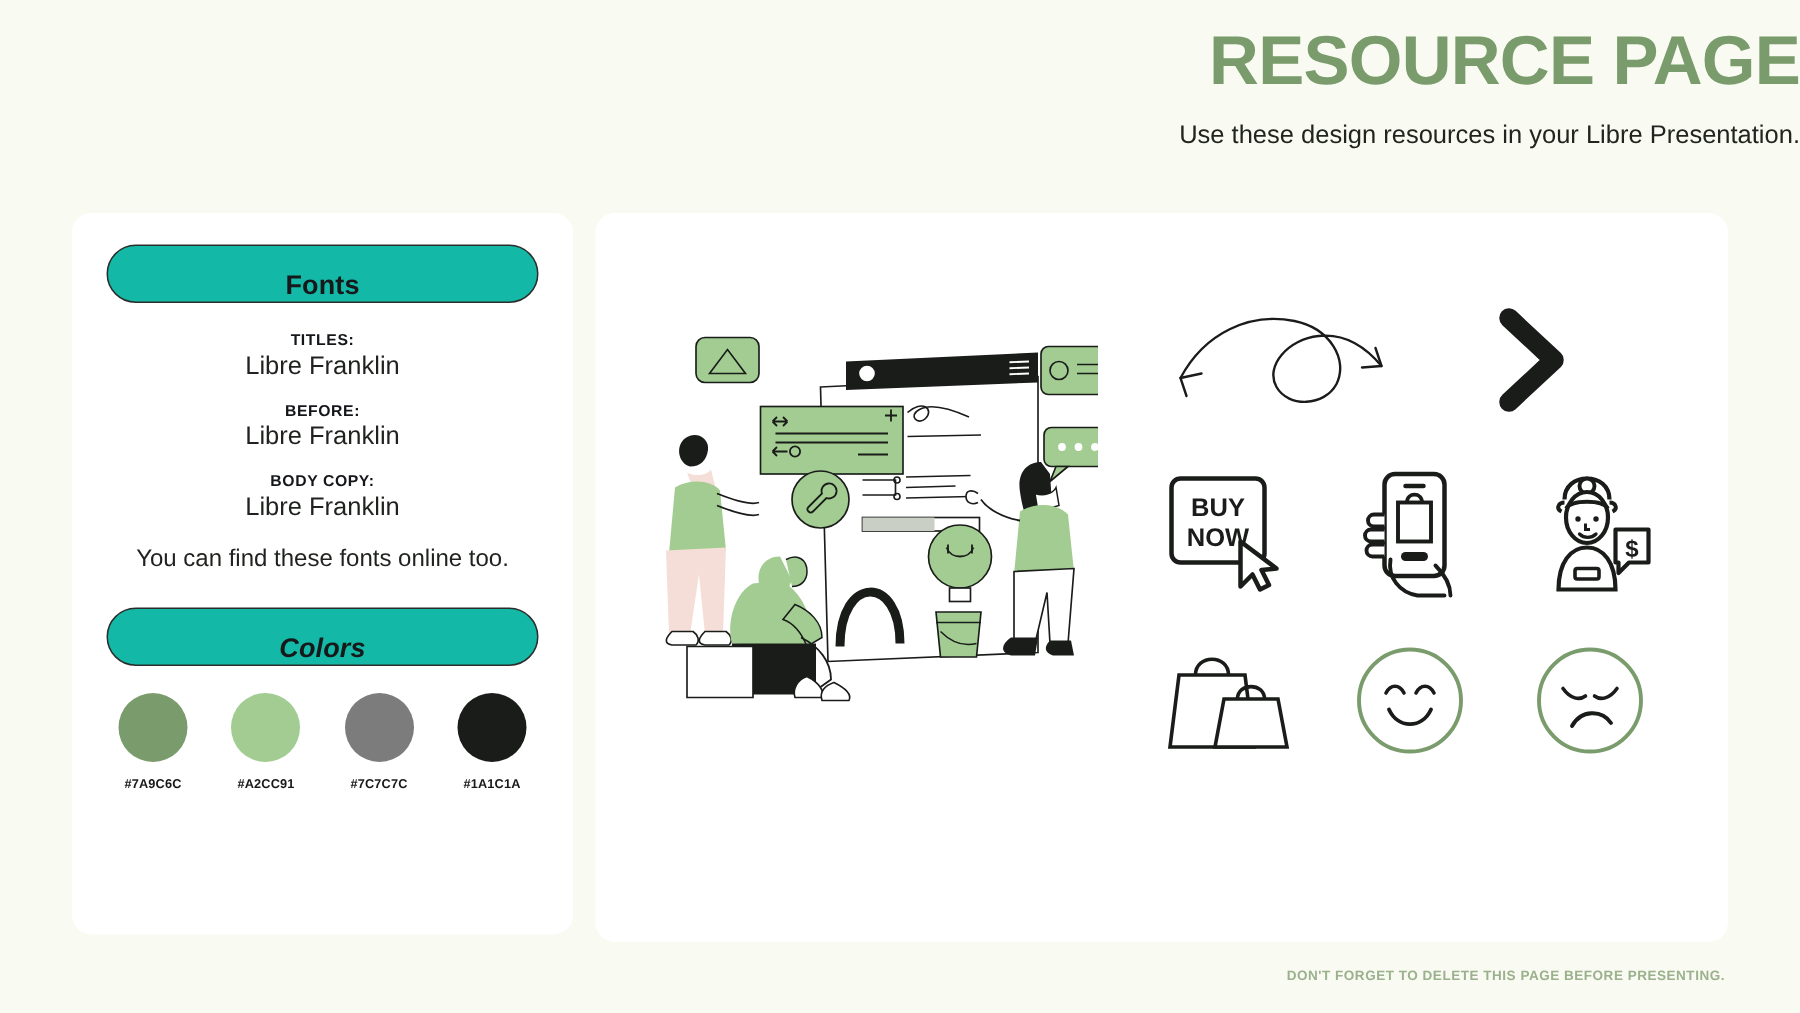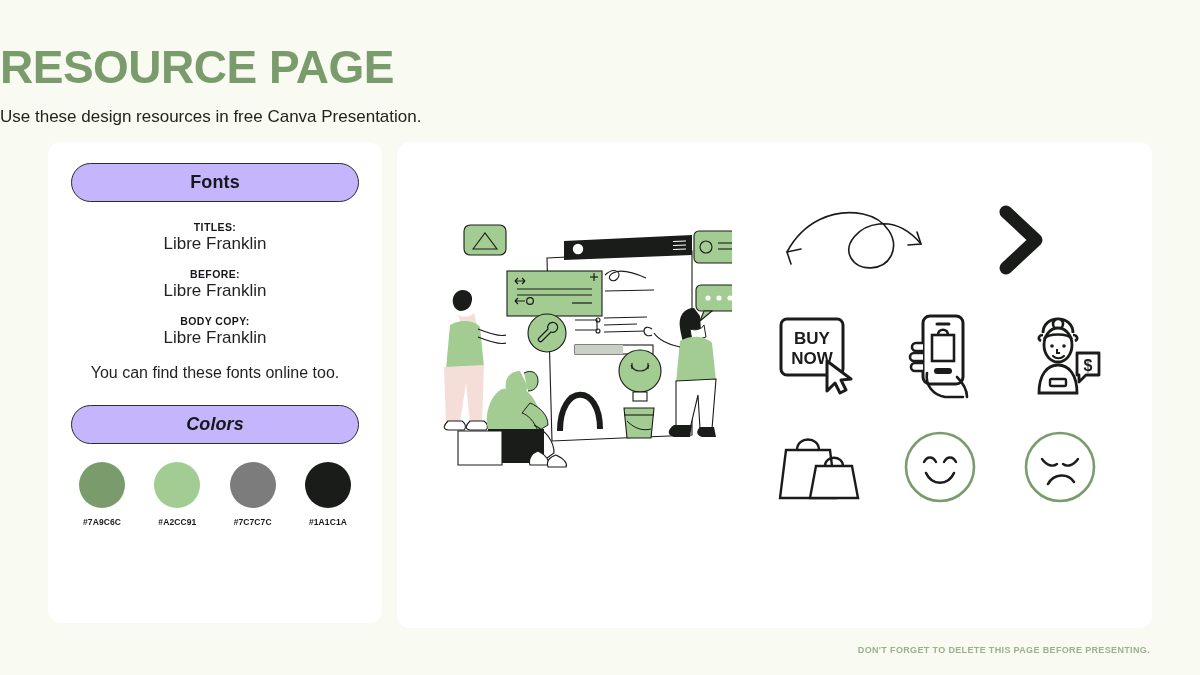--- a/index.html
+++ b/index.html
@@ -12,22 +12,22 @@
 
   body {
     background: #f9faf2;
     font-family: "Liberation Sans", sans-serif;
     color: #1a1c1a;
     position: relative;
   }
 
   
   .page-header {
-    text-align: left;
-    padding-top: 43px;
+    text-align: right;
+    padding-top: 16px;
   }
 
   .page-title {
     font-size: 46px;
     font-weight: 700;
     letter-spacing: -0.5px;
     color: #7a9c6c;
     line-height: 1.05;
   }
 
@@ -66,23 +66,23 @@
     height: 486px;
     padding: 21px 23px 0 23px;
   }
 
   
   .pill {
     border: 1.6px solid #2b2d2b;
     border-radius: 24px;
     height: 39px;
     display: flex;
-    align-items: center;
+    align-items: flex-end;
     justify-content: center;
-    background: #c4b5fd;
+    background: #14b8a6;
   }
 
   .pill-label {
     font-size: 18px;
     font-weight: 700;
     color: #16181a;
     letter-spacing: 0.1px;
   }
 
   .pill-fonts { width: 100%; }
@@ -201,21 +201,21 @@
     font-weight: 700;
     letter-spacing: 0.35px;
     color: #9bb08d;
   }
 </style>
 </head>
 <body>
 
 <div class="page-header">
   <div class="page-title">RESOURCE PAGE</div>
-  <div class="page-subtitle">Use these design resources in free Canva Presentation.</div>
+  <div class="page-subtitle">Use these design resources in your Libre Presentation.</div>
 </div>
 
 <div class="cards">
 
   <div class="card card-fonts">
 
     <div class="pill pill-fonts">
       <span class="pill-label">Fonts</span>
     </div>
 

